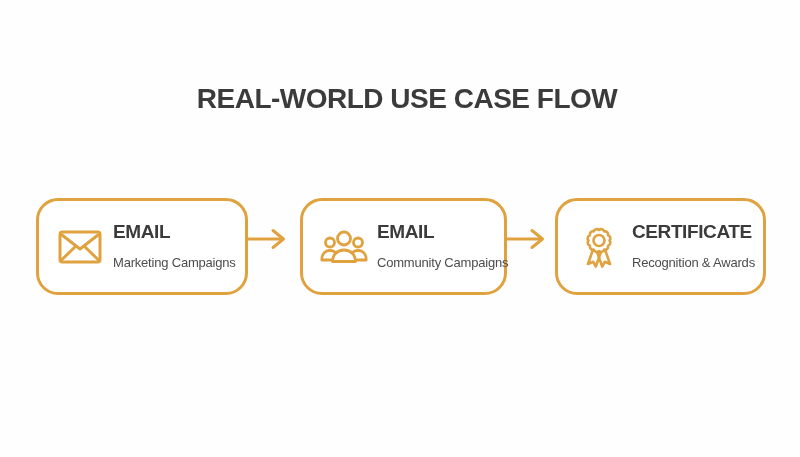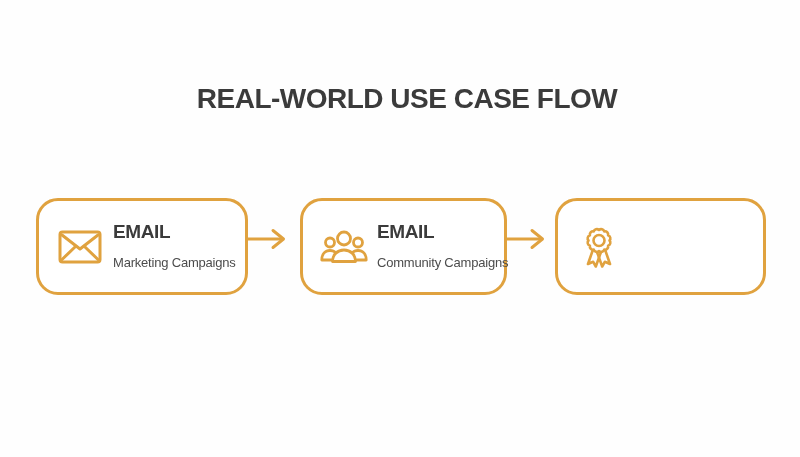--- a/index.html
+++ b/index.html
@@ -142,15 +142,19 @@
           A3.2,3.2 0 0 1 13.5,16.5
           A3.2,3.2 0 0 1 14.91,11.25
           A3.2,3.2 0 0 1 18.75,7.41
           A3.2,3.2 0 0 1 24,6
           A3.2,3.2 0 0 1 29.25,7.41
           A3.2,3.2 0 0 1 33.09,11.25
           A3.2,3.2 0 0 1 34.5,16.5 Z"></path>
         <circle cx="24" cy="16.5" r="5.5"></circle>
       </svg>
     </span>
+    <div class="card-text">
+      <div class="card-title">CERTIFICATE</div>
+      <div class="card-subtitle">Recognition &amp; Awards</div>
+    </div>
   </div>
 
 </div>
 
 </body></html>

